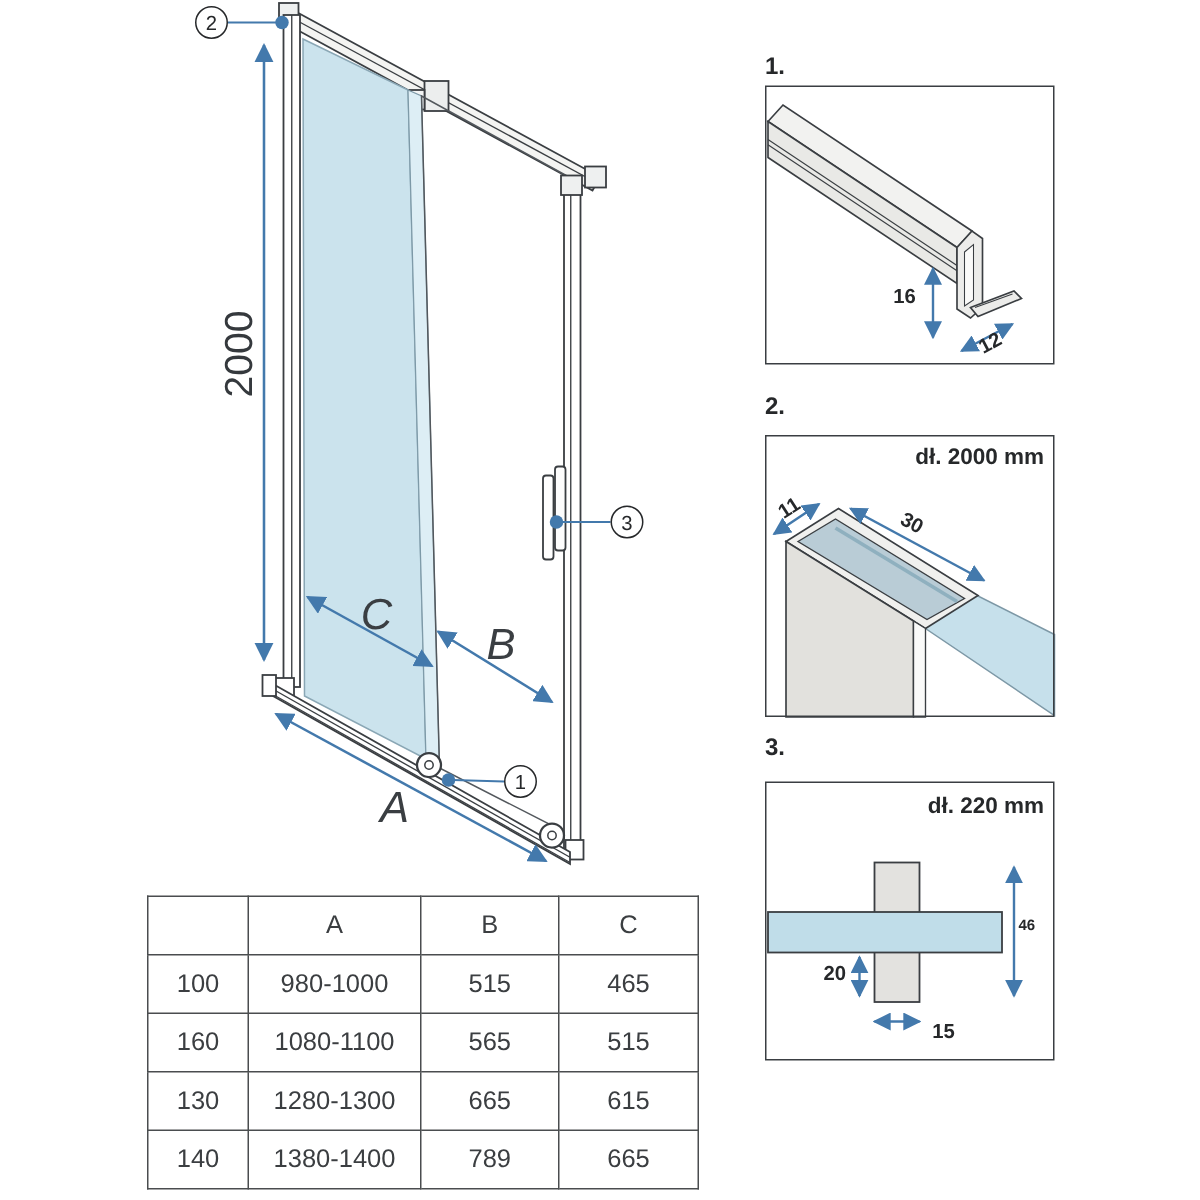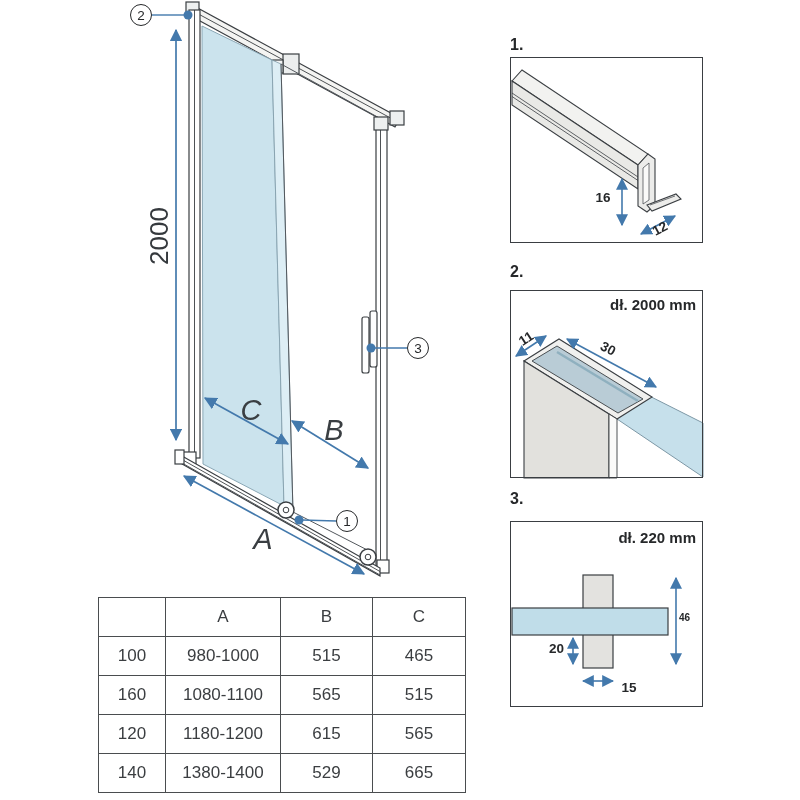--- a/index.html
+++ b/index.html
@@ -185,27 +185,27 @@
       <td>515</td>
       <td>465</td>
     </tr>
     <tr>
       <td>160</td>
       <td>1080-1100</td>
       <td>565</td>
       <td>515</td>
     </tr>
     <tr>
-      <td>120</td>
-      <td>1180-1200</td>
+      <td>130</td>
+      <td>1280-1300</td>
+      <td>665</td>
       <td>615</td>
-      <td>565</td>
     </tr>
     <tr>
       <td>140</td>
       <td>1380-1400</td>
-      <td>529</td>
+      <td>789</td>
       <td>665</td>
     </tr>
   </tbody>
     </table>
 
 </div>
 
 </body></html>

